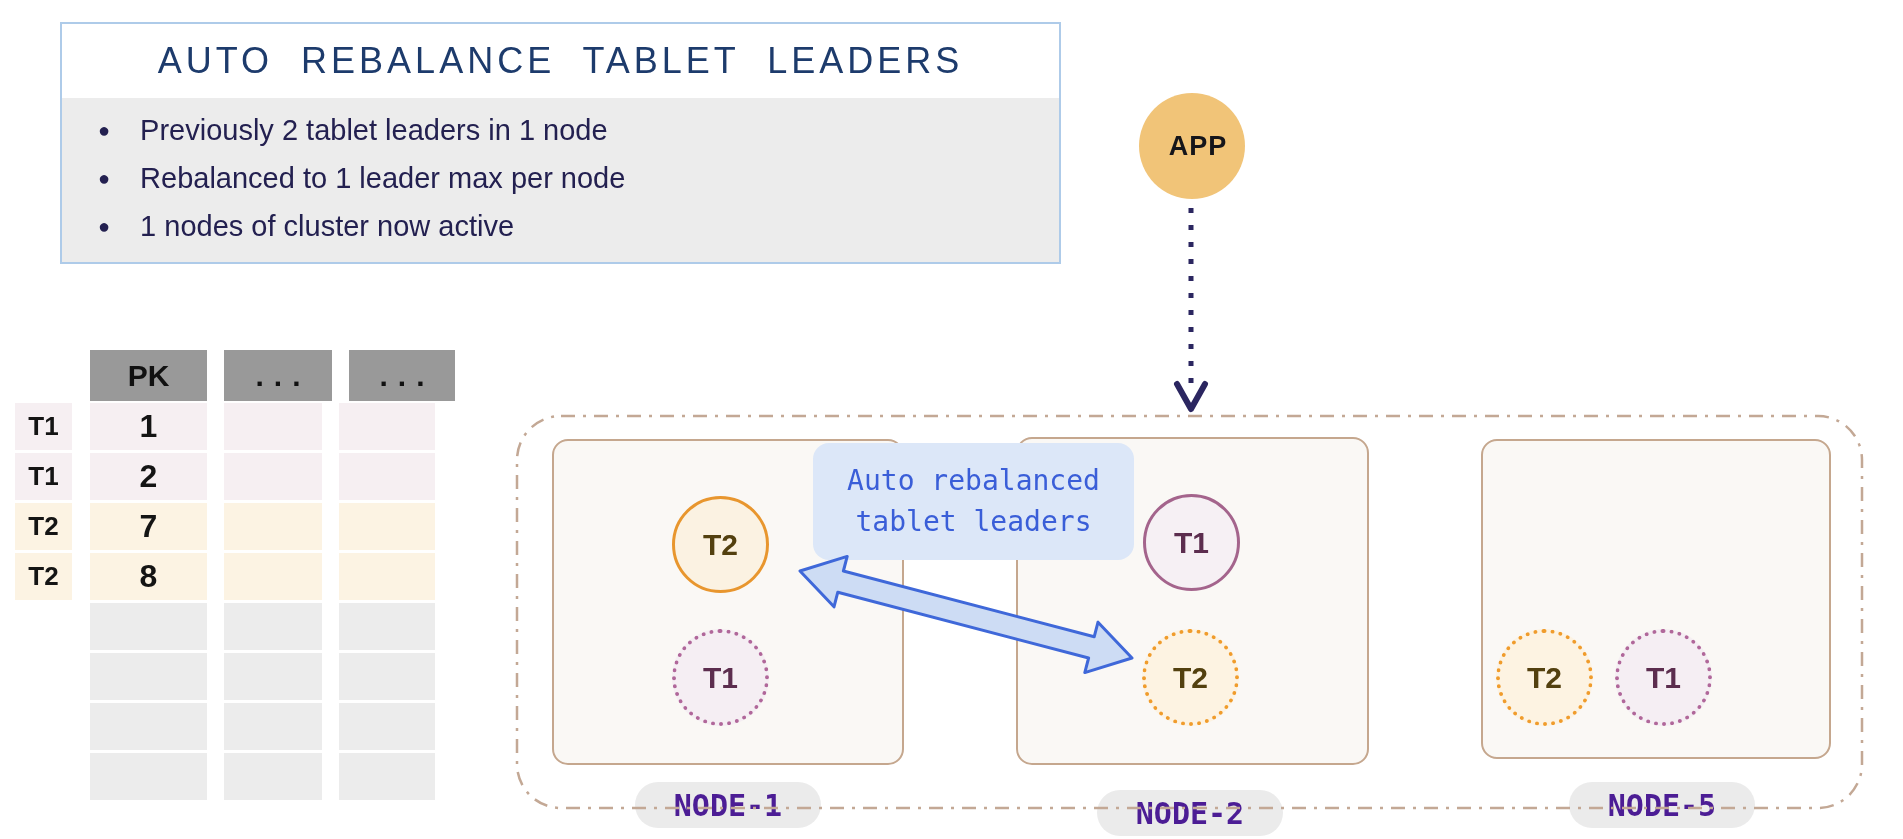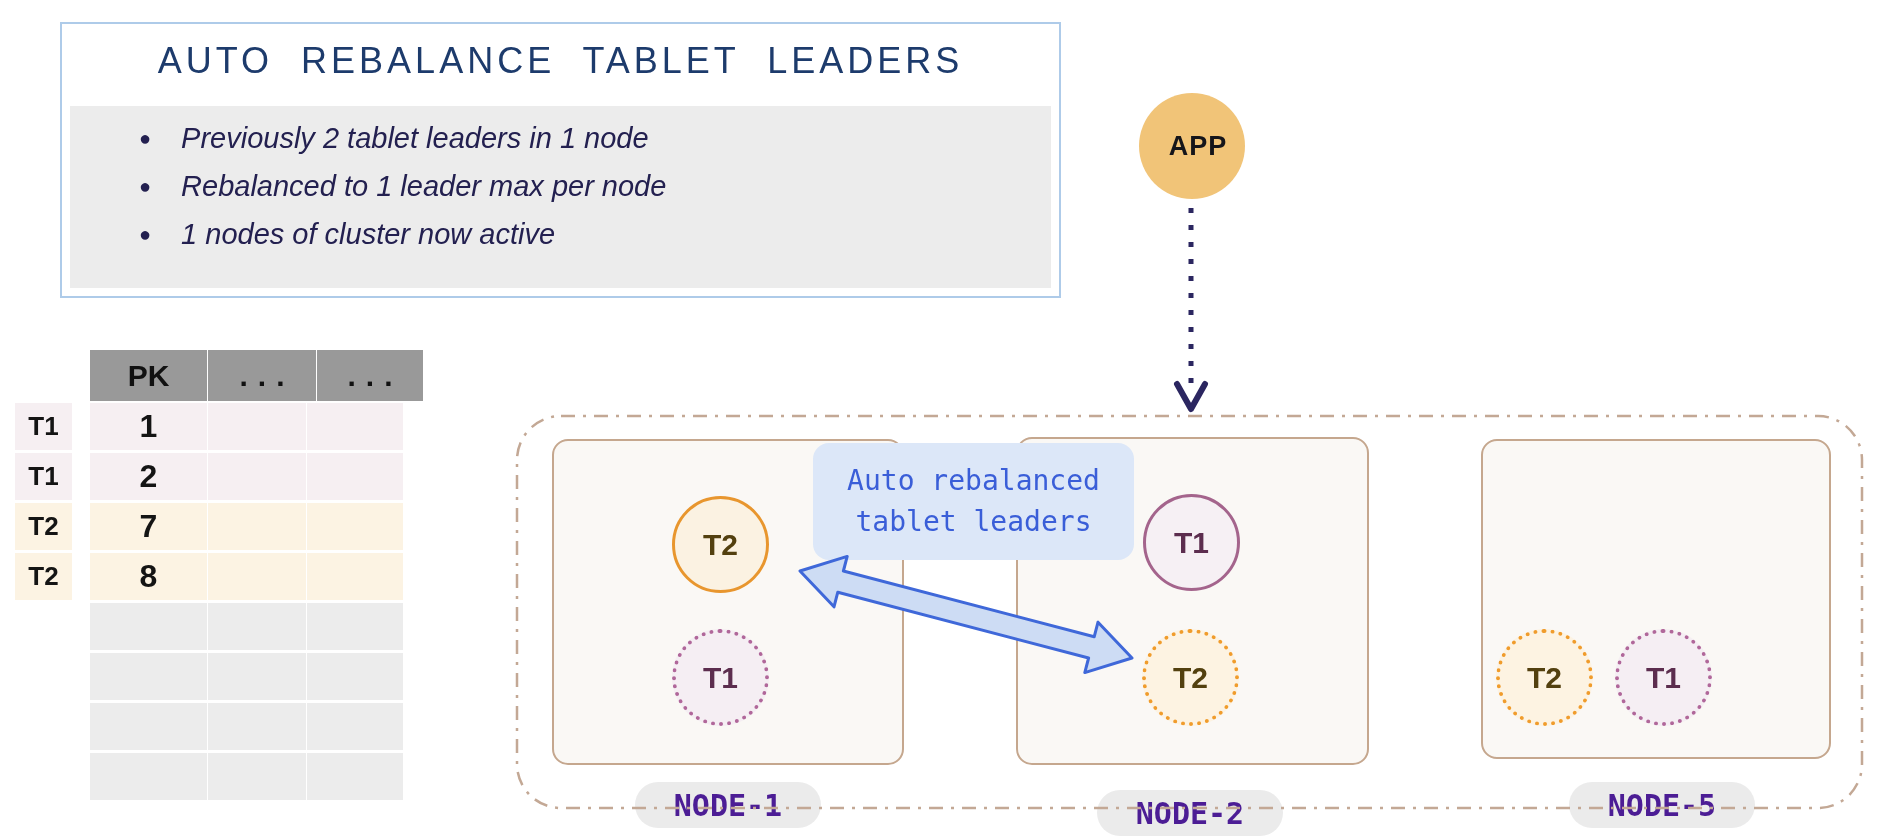--- a/index.html
+++ b/index.html
@@ -1,42 +1,42 @@
 <!DOCTYPE html>
 <html><head>
 <meta charset="utf-8">
 <style>
   html,body{margin:0;padding:0;background:#ffffff;}
   .canvas{position:relative;width:1903px;height:839px;background:#ffffff;overflow:hidden;
           font-family:"Liberation Sans",sans-serif;}
   .abs{position:absolute;box-sizing:border-box;}
 
   
-  .info-box{left:60px;top:22px;width:1001px;height:276px;border:2px solid #aecbe9;background:#ffffff;}
+  .info-box{left:60px;top:22px;width:1001px;height:242px;border:2px solid #aecbe9;background:#ffffff;}
   .info-title{position:absolute;left:0;top:0;right:0;height:74px;display:flex;align-items:center;justify-content:center;
       color:#1d3b6c;font-size:36px;font-weight:500;letter-spacing:4px;word-spacing:14px;}
-  .info-bullets{position:absolute;left:0;top:74px;right:0;bottom:0;background:#ececec;margin:8px;
-      padding:16px 0 0 69px;display:flex;flex-direction:column;gap:15px;list-style:none;font-style:italic;}
+  .info-bullets{position:absolute;left:0;top:74px;right:0;bottom:0;background:#ececec;margin:0;
+      padding:16px 0 0 36px;display:flex;flex-direction:column;gap:15px;list-style:none;}
   .info-bullets li{display:flex;align-items:center;gap:30px;color:#232050;font-size:29px;font-weight:500;}
   .info-bullets li::before{content:"●";font-size:20px;color:#232050;}
 
   
   .app-circle{left:1139px;top:93px;width:106px;height:106px;border-radius:50%;background:#f1c478;
       display:flex;align-items:center;justify-content:center;}
   .app-circle span{font-size:27px;font-weight:800;color:#15151a;letter-spacing:1px;margin-left:12px;}
 
   
   .tablet-labels{left:15px;top:403px;width:57px;display:flex;flex-direction:column;gap:3px;}
   .tablet-label{height:47px;display:flex;align-items:center;justify-content:center;
       font-size:26px;font-weight:800;color:#141414;}
   .lbl-t1{background:#f6eff2;}
   .lbl-t2{background:#fcf3e3;}
 
   .shard-table{left:90px;top:350px;display:flex;flex-direction:column;}
-  .tr{display:flex;gap:1px;margin-bottom:3px;}
+  .tr{display:flex;gap:17px;margin-bottom:3px;}
   .tr-header{margin-bottom:2px;}
   .td{height:47px;display:flex;align-items:center;justify-content:center;}
   .th{height:51px;background:#999999;display:flex;align-items:center;justify-content:center;
       color:#111111;font-weight:800;font-size:30px;}
   .th.dots{letter-spacing:10px;font-weight:900;padding-left:10px;}
   .c1{width:117px;}.c2{width:98px;}.c3{width:96px;}
   .row-t1 .td{background:#f6eff2;}
   .row-t2 .td{background:#fcf3e3;}
   .row-empty .td{background:#ececec;}
   .pk-val{font-size:32px;font-weight:800;color:#141414;}

